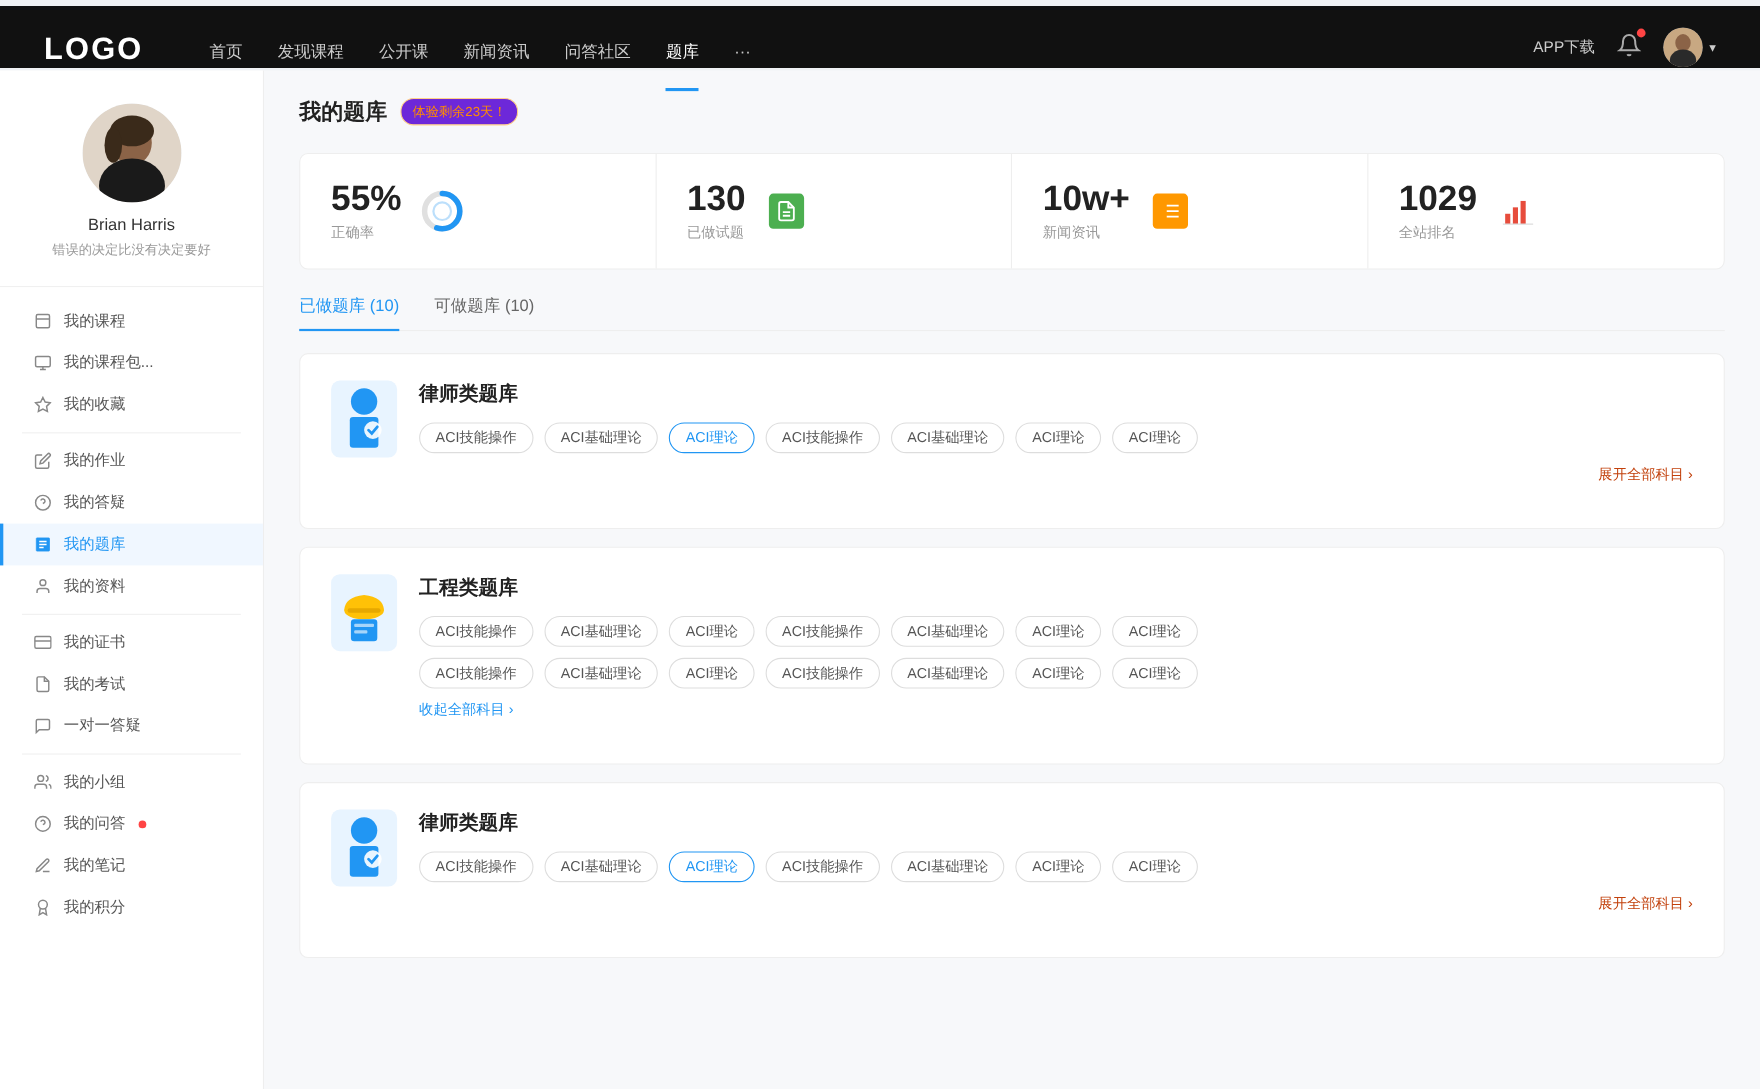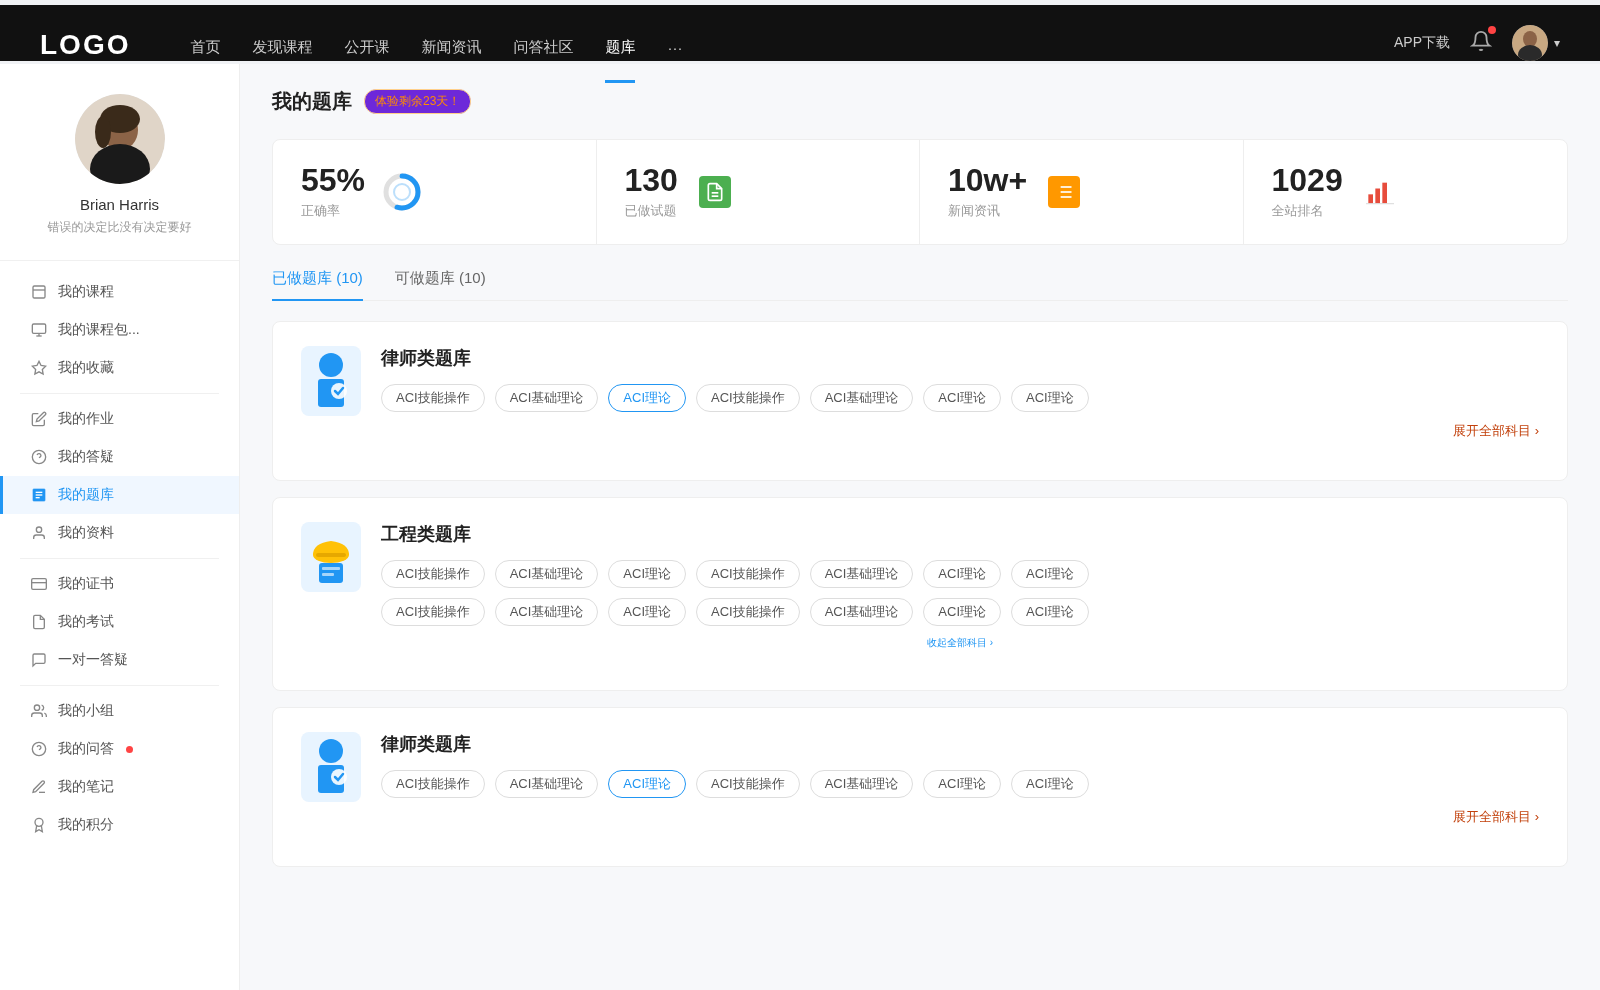--- a/index.html
+++ b/index.html
@@ -329,22 +329,22 @@
       color: #2196F3;
     }
     .expand-link {
       text-align: right;
       font-size: 13px;
       color: #c2410c;
       cursor: pointer;
       margin-top: 10px;
     }
     .collapse-link {
-      text-align: center;
-      font-size: 10px;
+      text-align: left;
+      font-size: 13px;
       color: #2196F3;
       cursor: pointer;
       margin-top: 10px;
     }
 
     
     .icon-notebook {
       width: 32px;
       height: 32px;
       background: #4CAF50;

